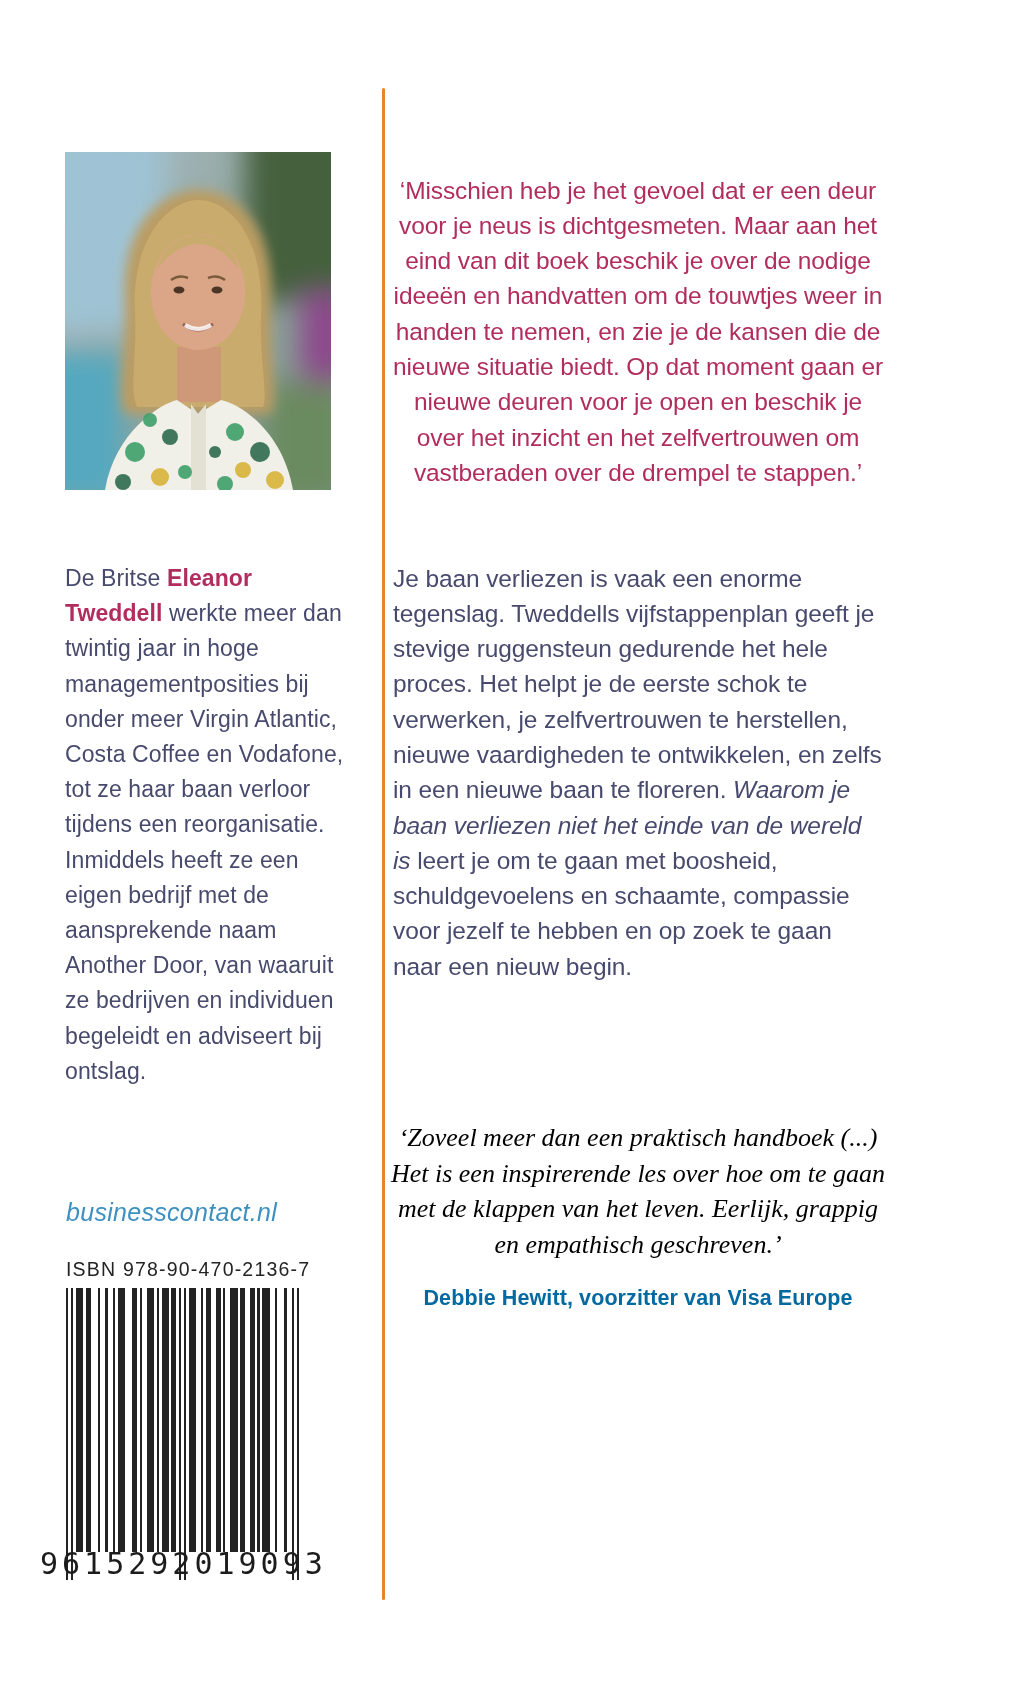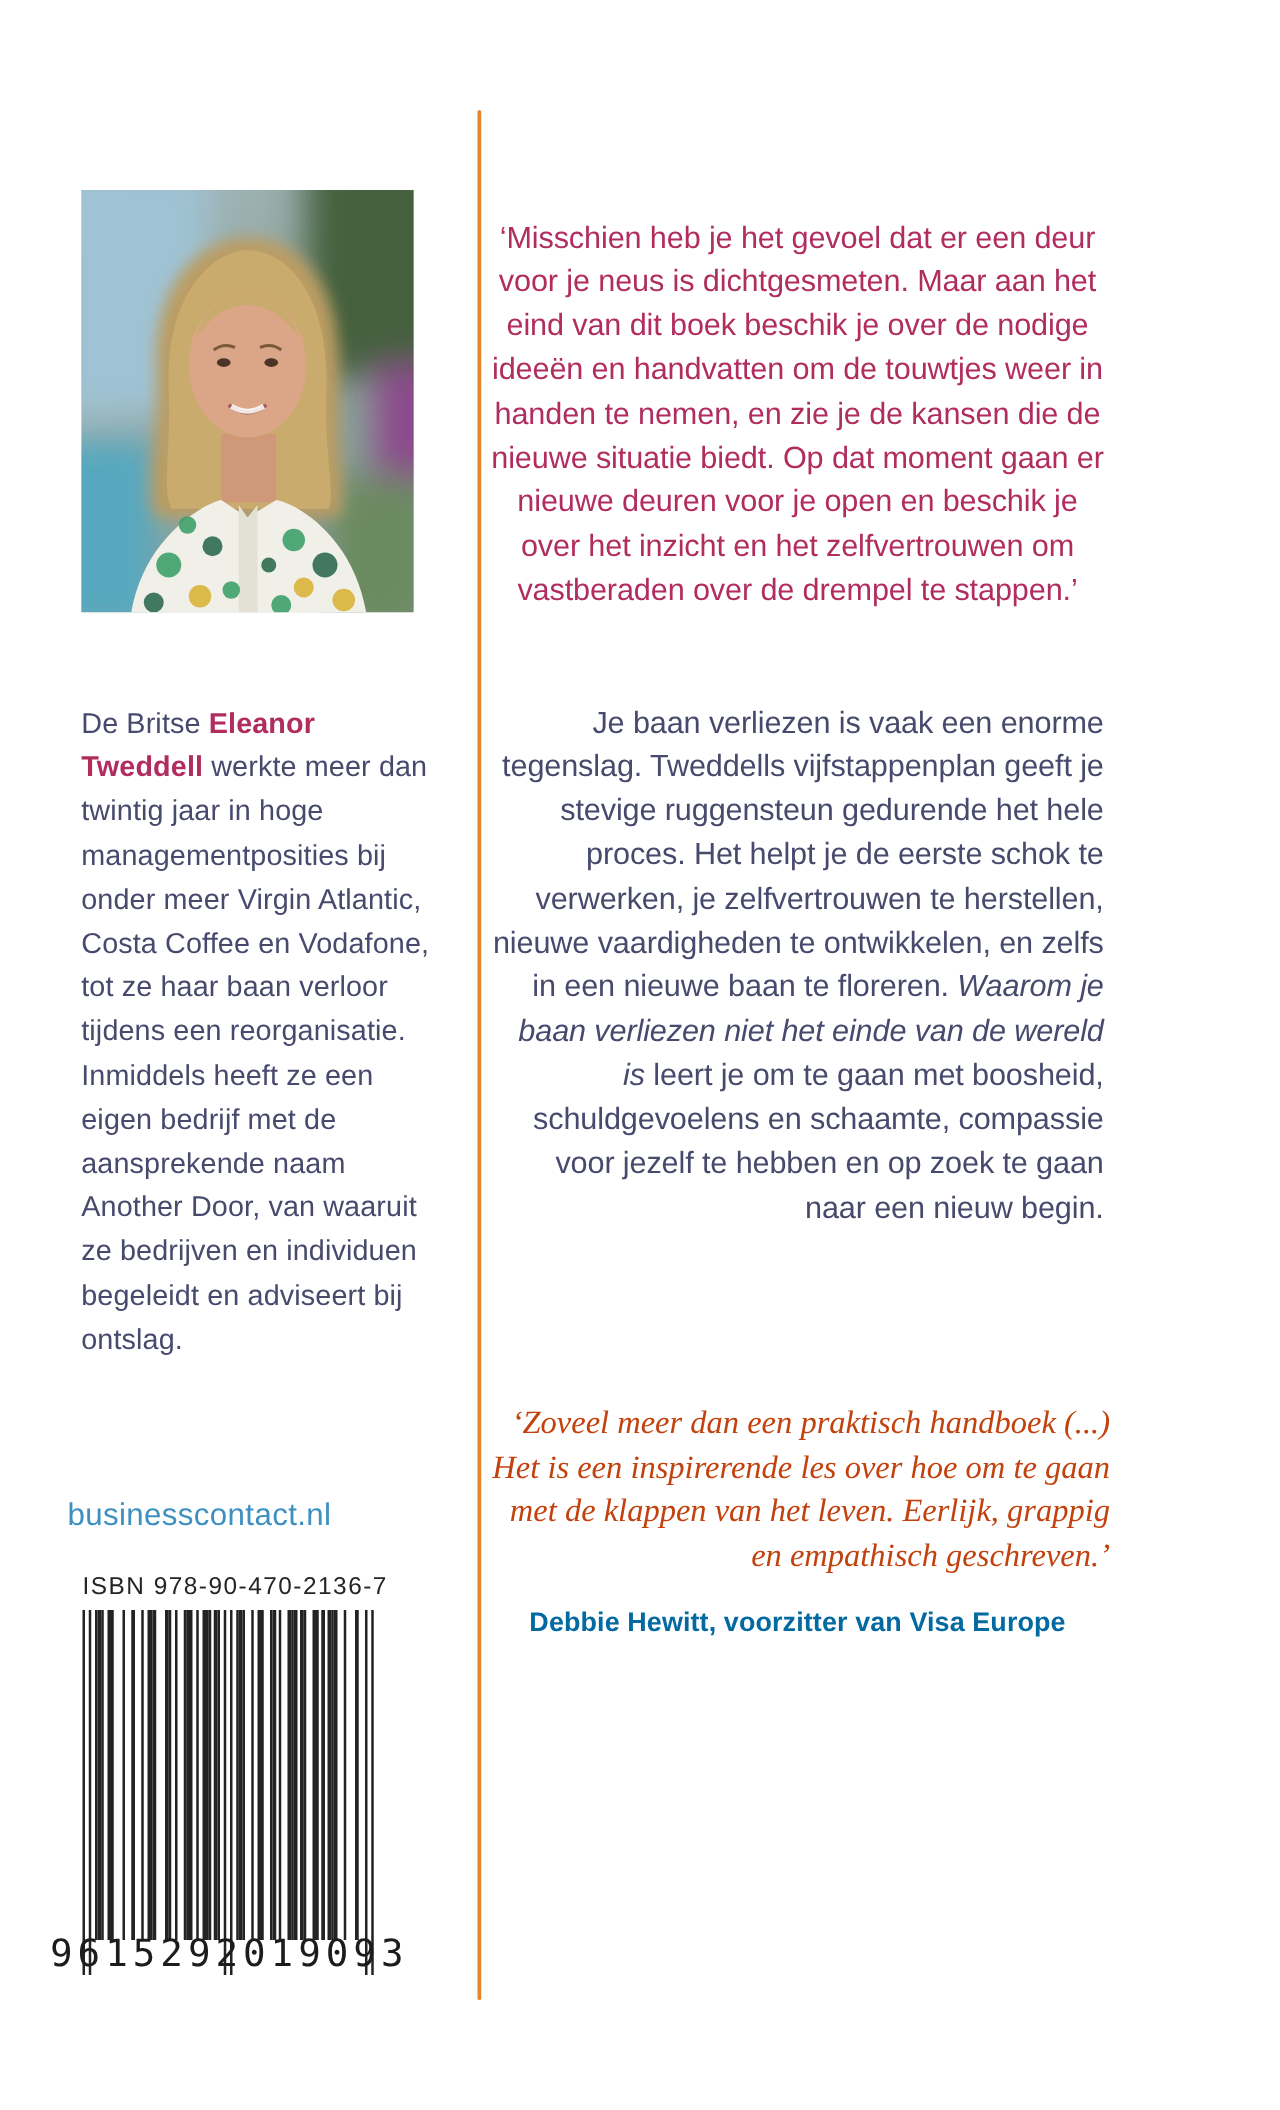--- a/index.html
+++ b/index.html
@@ -24,24 +24,25 @@
   }
   .bio{
     position:absolute;left:65px;top:538px;
     width:282px;
     font-size:23px;line-height:35.2px;
     color:#474a6d;font-weight:400;
     letter-spacing:.1px;
   }
   .bio .author-name{color:#b12d5e;font-weight:bold;}
   .website{
-    position:absolute;left:54px;top:1198px;
+    position:absolute;left:66px;top:1198px;
     width:300px;
     font-size:25px;color:#3d90c0;font-weight:400;
     letter-spacing:.3px;
+    font-style:italic;
   }
   .isbn-label{
     position:absolute;left:66px;top:1258px;
     font-size:19.5px;color:#242424;letter-spacing:1.2px;
   }
   
   .barcode{
     position:absolute;left:66px;top:1288px;
     width:233px;height:300px;
   }
@@ -69,31 +70,30 @@
     color:#b12d5e;font-weight:400;
     letter-spacing:-.1px;
     text-align:center;
   }
   .body-paragraph{
     position:absolute;left:393px;top:536px;
     width:490px;
     font-size:24.5px;line-height:35.3px;
     color:#474a6d;font-weight:400;
     letter-spacing:-.1px;
-    text-align:right;
   }
   .body-paragraph .book-title{font-style:italic;}
   .quote-teal{
     position:absolute;left:388px;top:1094px;
     width:500px;
-    text-align:right;
+    text-align:center;
     font-family:"Liberation Serif", serif;
     font-style:italic;
     font-size:26px;line-height:35.5px;
-    color:#c2410c;
+    color:#000000;
   }
   .attribution{
     position:absolute;left:388px;top:1286px;
     width:500px;text-align:center;
     font-size:21.5px;font-weight:bold;
     color:#0369a1;letter-spacing:.1px;
   }
 </style>
 </head>
 <body>

